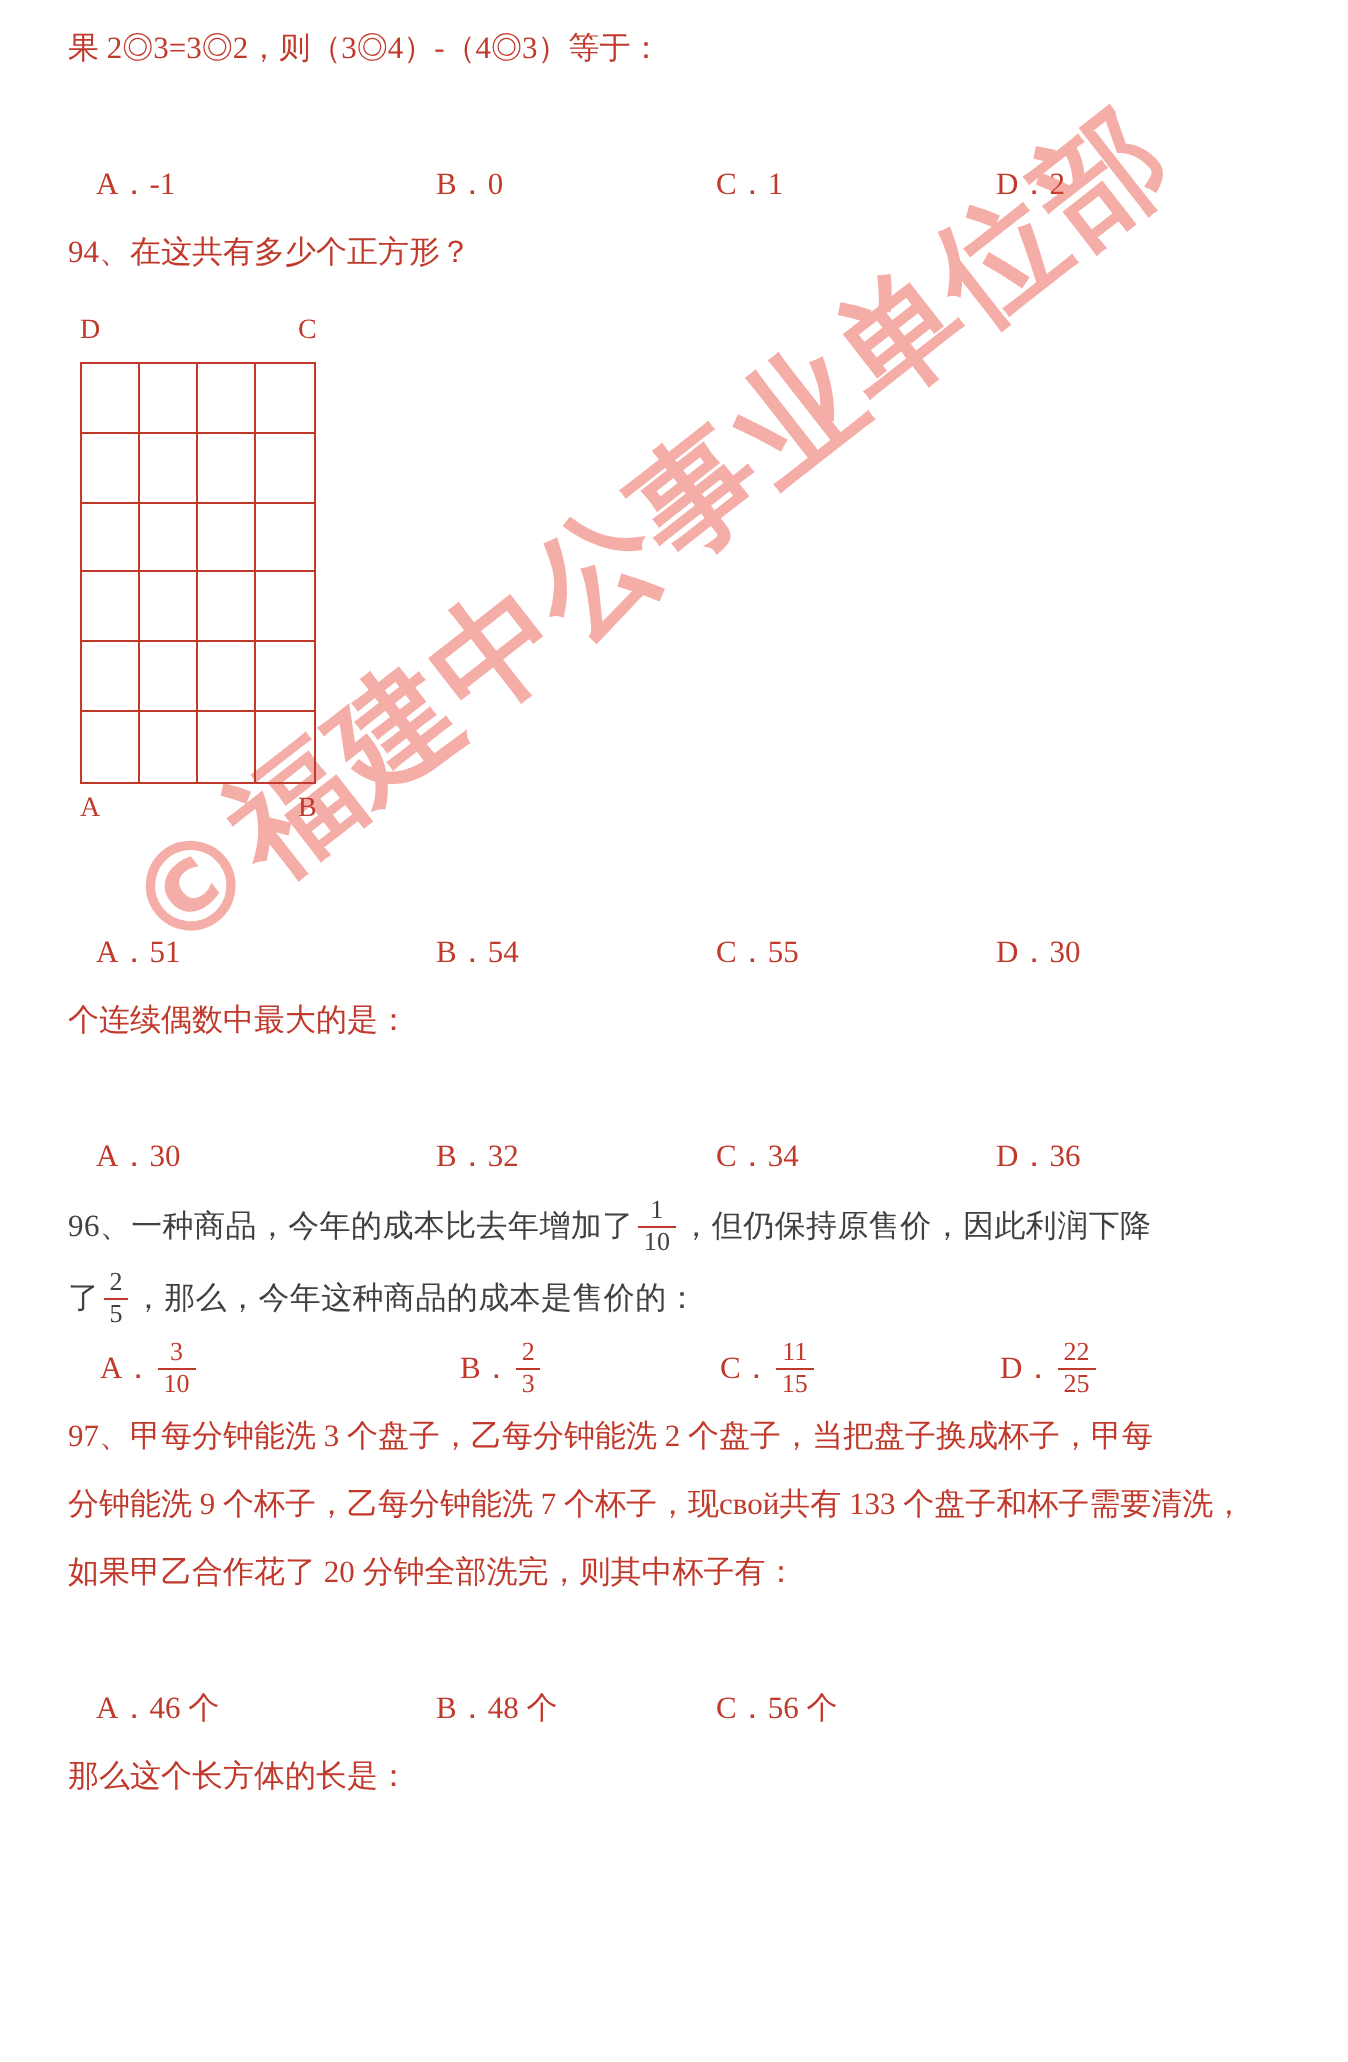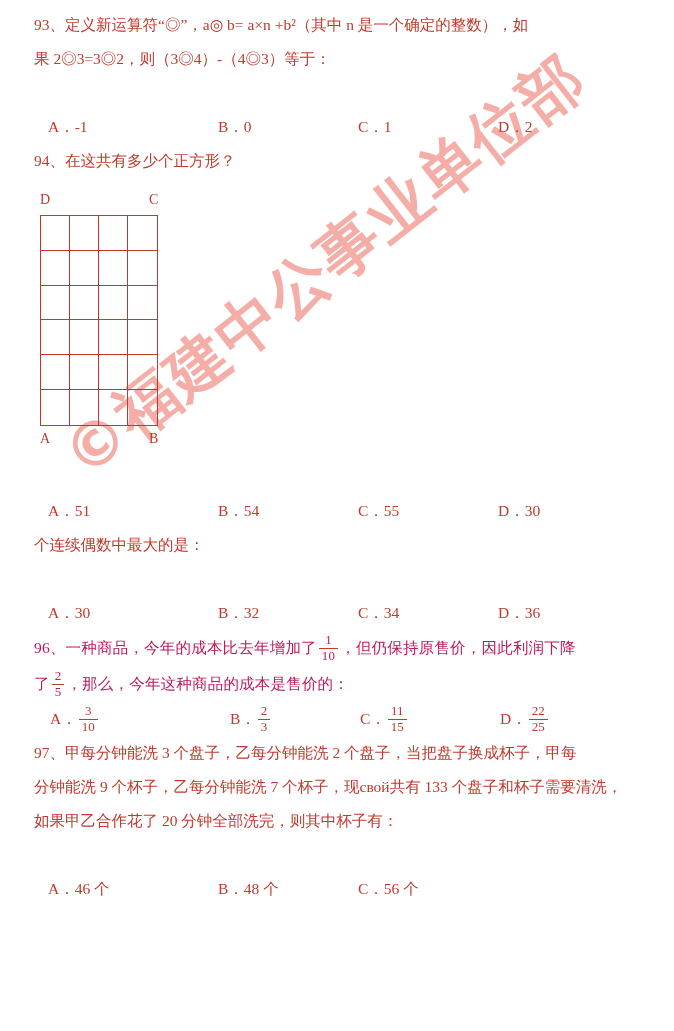--- a/index.html
+++ b/index.html
@@ -16,21 +16,21 @@
     overflow: hidden;
   }
   .page {
     position: relative;
     width: 674px;
     height: 1031px;
     box-sizing: border-box;
     padding: 8px 28px 0 34px;
   }
   .line {
-    color: #be185d;
+    color: #404040;
     font-size: 15.5px;
     line-height: 36px;
     white-space: nowrap;
     letter-spacing: 0.2px;
   }
   .q-line {
     font-size: 15.5px;
     line-height: 34px;
   }
   .opts {
@@ -132,21 +132,20 @@
     letter-spacing: 2px;
   }
 </style>
 </head>
 <body>
 
 <div class="page">
 
   <div class="watermark">©福建中公事业单位部</div>
 
-  <div class="q-line">93、定义新运算符“◎”，a◎ b= a×n +b²（其中 n 是一个确定的整数），如</div>
   <div class="q-line">果 2◎3=3◎2，则（3◎4）-（4◎3）等于：</div>
   <div class="opts">
     <span class="opt-a">A．-1</span>
     <span class="opt-b">B．0</span>
     <span class="opt-c">C．1</span>
     <span class="opt-d">D．2</span>
   </div>
 
   <div class="q-line">94、在这共有多少个正方形？</div>
 
@@ -236,14 +235,15 @@
 
   <div class="q-line">97、甲每分钟能洗 3 个盘子，乙每分钟能洗 2 个盘子，当把盘子换成杯子，甲每</div>
   <div class="q-line">分钟能洗 9 个杯子，乙每分钟能洗 7 个杯子，现свой共有 133 个盘子和杯子需要清洗，</div>
   <div class="q-line">如果甲乙合作花了 20 分钟全部洗完，则其中杯子有：</div>
   <div class="opts">
     <span class="opt-a">A．46 个</span>
     <span class="opt-b">B．48 个</span>
     <span class="opt-c">C．56 个</span>
   </div>
 
+  <div class="q-line">那么这个长方体的长是：</div>
 
 </div>
 
 </body></html>

